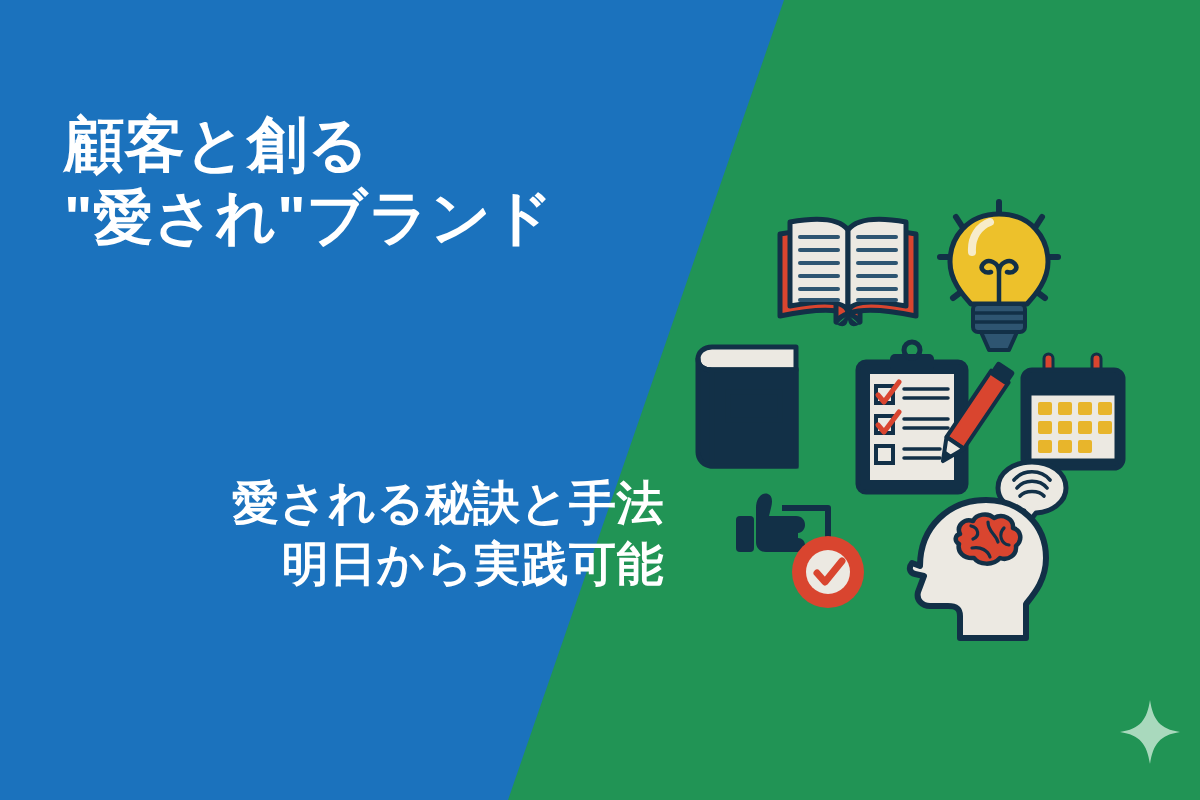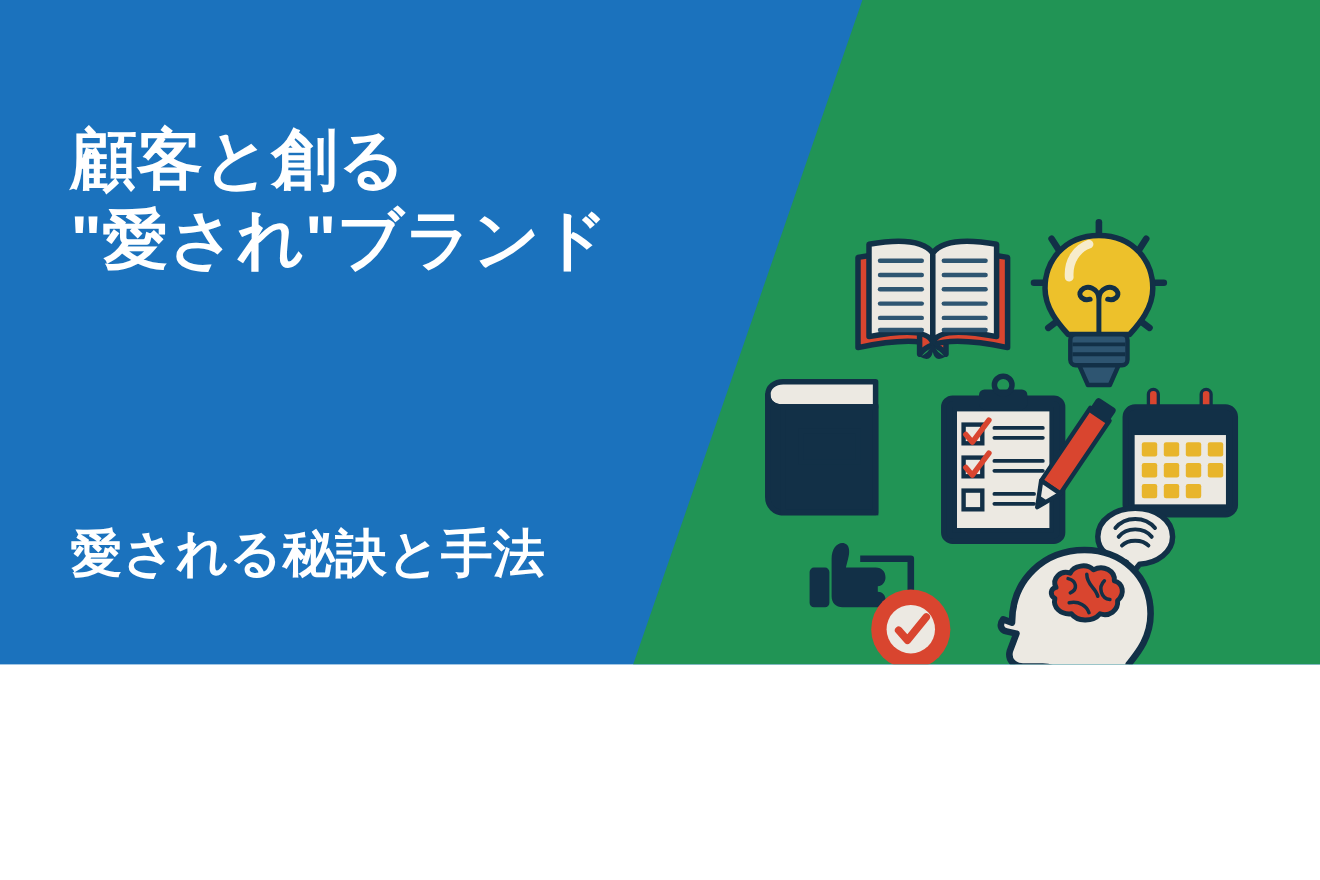--- a/index.html
+++ b/index.html
@@ -7,21 +7,21 @@
     margin: 0;
     padding: 0;
     background: #ffffff;
   }
   body {
     font-family: "Liberation Sans", "DejaVu Sans", sans-serif;
   }
   #slide {
     position: relative;
     width: 1200px;
-    height: 604px;
+    height: 800px;
     overflow: hidden;
     background: #1b72bd;
   }
   .bg-layer {
     position: absolute;
     inset: 0;
     width: 1200px;
     height: 800px;
   }
   
@@ -50,20 +50,21 @@
     position: absolute;
     left: 64px;
     top: 472px;
     width: 600px;
     color: #ffffff;
     font-size: 47px;
     font-weight: bold;
     line-height: 1.3;
     letter-spacing: 0.5px;
     white-space: nowrap;
+    text-align: right;
   }
   .subhead .sh-line { display: block; }
 
   
   .illus {
     position: absolute;
     left: 668px;
     top: 176px;
     width: 500px;
     height: 476px;
@@ -90,20 +91,21 @@
 
   <div class="text-col">
 
     <div class="headline">
       <span class="hl-line">顧客と創る</span>
       <span class="hl-line">"愛され"ブランド</span>
     </div>
 
     <div class="subhead">
       <span class="sh-line">愛される秘訣と手法</span>
+      <span class="sh-line">明日から実践可能</span>
     </div>
 
   </div>
 
   <svg class="illus" viewBox="0 0 500 476">
 
     <g>
 
       <path d="M112 58 L112 140 Q178 126 192 146 L192 62 Q178 46 112 58 Z" fill="#d9452f" stroke="#123047" stroke-width="5" stroke-linejoin="round"></path>
       <path d="M248 58 L248 140 Q182 126 168 146 L168 62 Q182 46 248 58 Z" fill="#d9452f" stroke="#123047" stroke-width="5" stroke-linejoin="round"></path>

